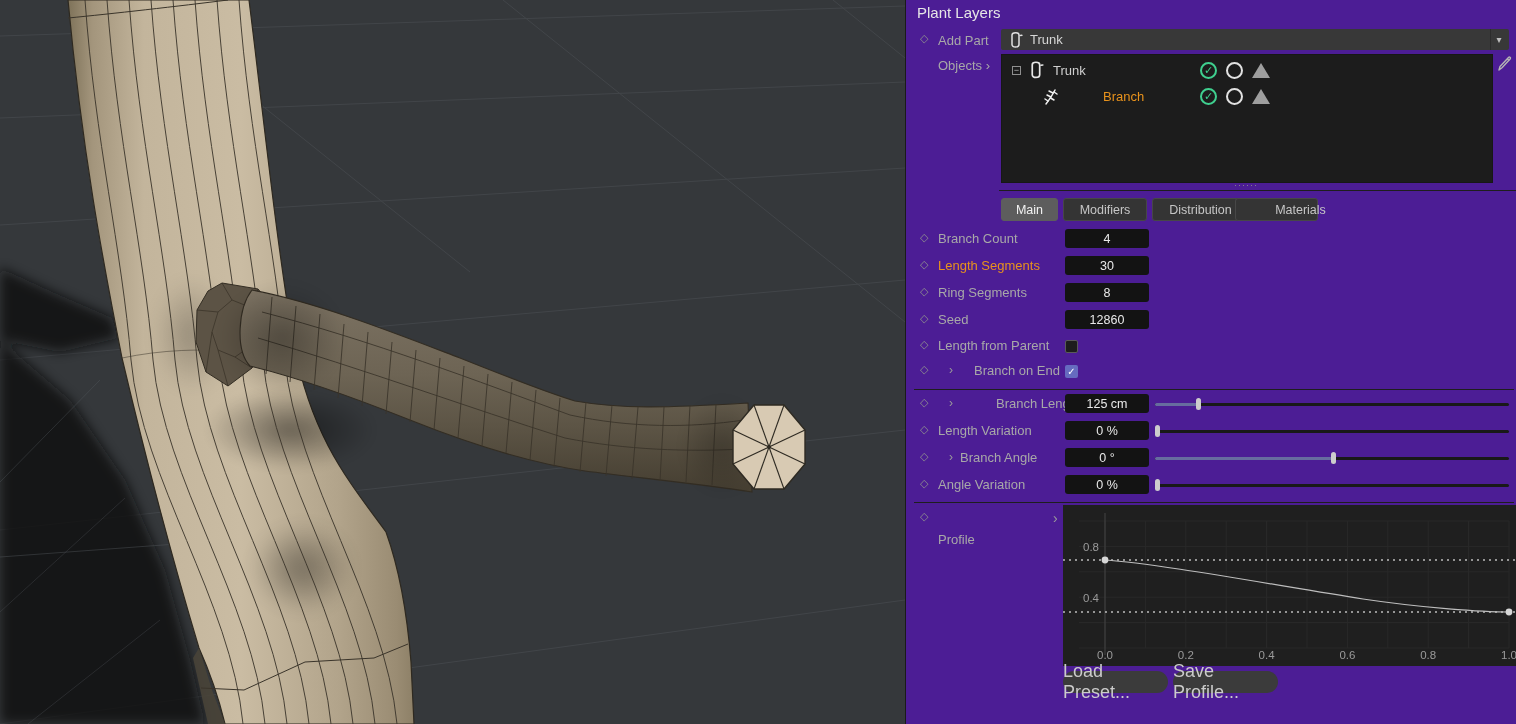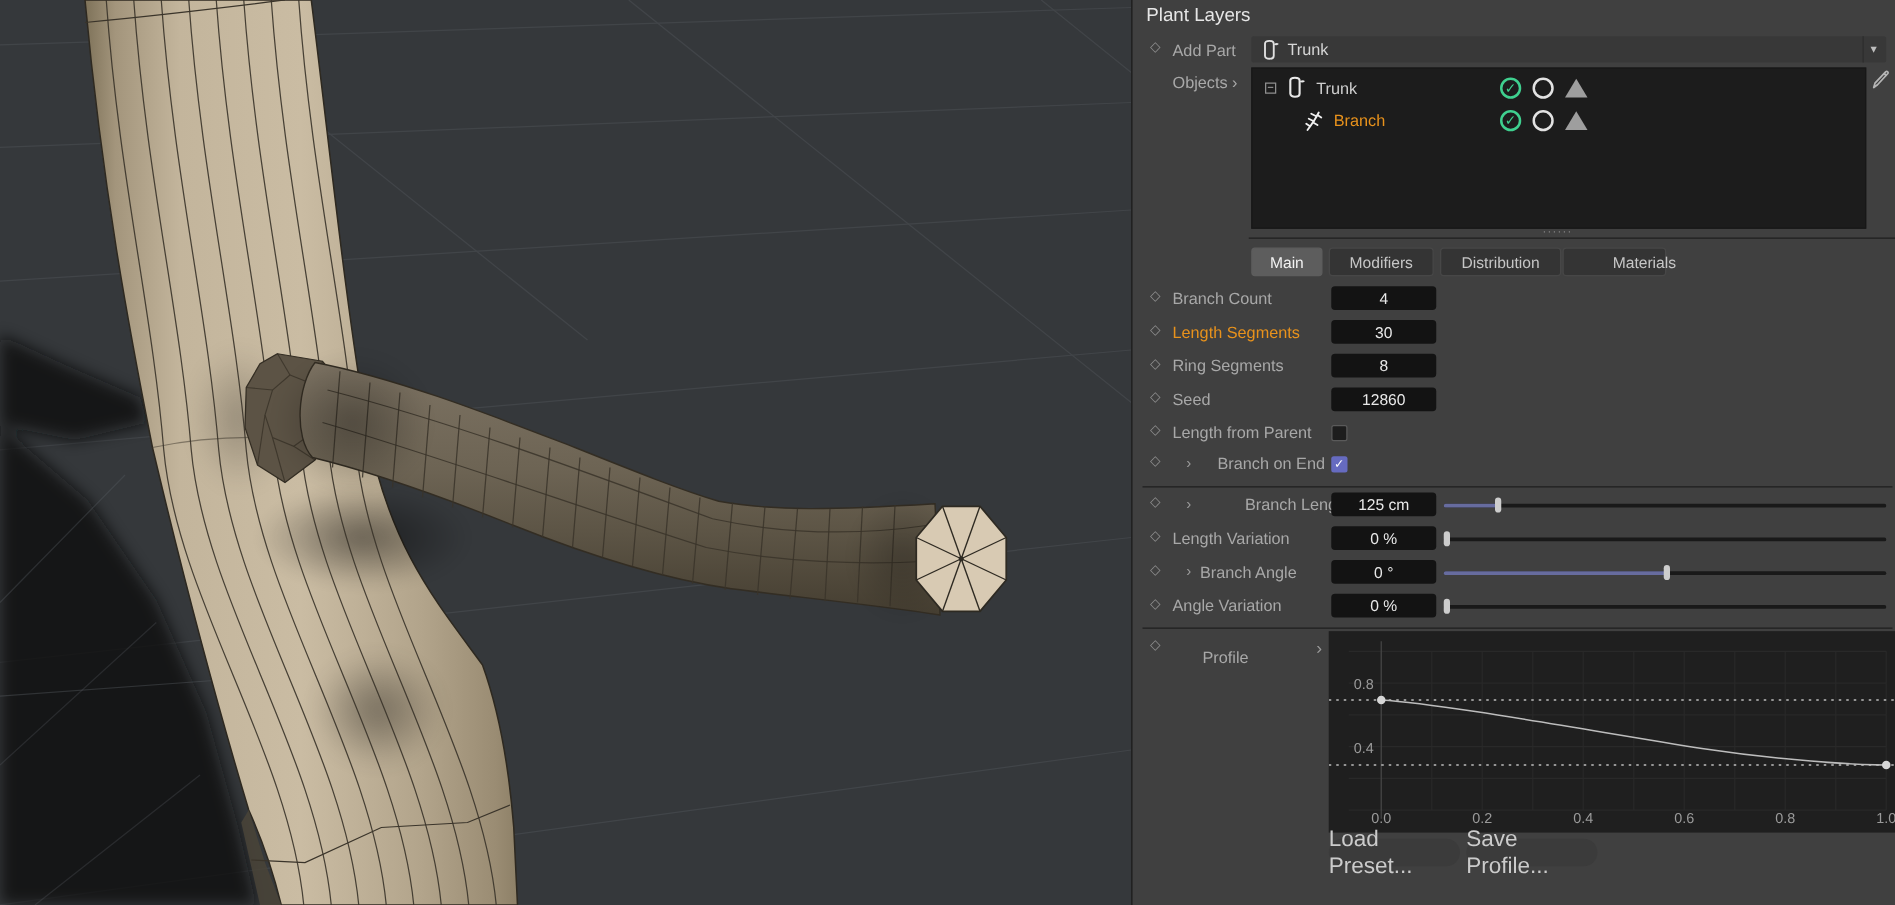--- a/index.html
+++ b/index.html
@@ -3,21 +3,21 @@
 <meta charset="utf-8">
 <style>
   html,body{margin:0;padding:0;background:#1b1b1b;}
   body{width:1516px;height:724px;position:relative;overflow:hidden;
        font-family:"Liberation Sans","DejaVu Sans",sans-serif;
        -webkit-font-smoothing:antialiased;}
   
   #viewport{position:absolute;left:0;top:0;width:905px;height:724px;background:#35383b;}
   #viewport svg{display:block;}
   
-  #panel{position:absolute;left:905px;top:0;width:611px;height:724px;background:#404040;
+  #panel{position:absolute;left:905px;top:0;width:611px;height:724px;background:#4c1d95;
          border-left:1px solid #1a1a1a;box-sizing:border-box;color:#a8a8a8;font-size:13px;}
   .abs{position:absolute;}
   #panel-title{left:11px;top:4px;color:#e6e6e6;font-size:15px;}
   .diamond{color:#8f8f8f;font-size:11px;line-height:1;}
   .row-label{color:#a8a8a8;white-space:nowrap;}
   .row-label.orange{color:#e8921c;}
   .chev{color:#9a9a9a;font-size:12px;margin-right:4px;}
   
   #addpart-dropdown{left:95px;top:29px;width:508px;height:21px;background:#383838;border-radius:2px;
       display:flex;align-items:center;box-sizing:border-box;}
@@ -241,21 +241,21 @@
         <path d="M4,4 C4,2.6 5.6,1.7 7.5,1.7 C9.4,1.7 11,2.6 11,4 L11,13.5 C11,15 9.6,16 7.5,16 C5.4,16 4,15 4,13.5 Z" fill="none" stroke="#e8e8e8" stroke-width="1.6"></path>
         <path d="M11,4.5 C12.6,3.2 14.2,3.2 15,4.2 C13.8,5.4 12.2,5.4 11,4.5 Z" fill="#e8e8e8"></path>
       </svg>
       <span class="tree-label">Trunk</span>
       <span class="state-icons">
         <span class="chk-circle">✓</span>
         <span class="empty-circle"></span>
         <span class="tri"></span>
       </span>
     </div>
-    <div class="tree-row" style="top:28px;">
+    <div class="tree-row" style="top:28px;gap:36px;">
       <svg class="icon-svg" style="margin-left:40px" width="17" height="19" viewBox="0 0 17 19">
         <g stroke="#efefef" stroke-width="1.5" fill="none" stroke-linecap="round">
           <path d="M4,17 C7,13 10,9 13,3"></path>
           <path d="M11,6 L7,4"></path>
             <path d="M12,5 L15,7"></path>
           <path d="M9,10 L5,8"></path>
             <path d="M8.5,11 L12,13"></path>
           <path d="M6,14 L3,12"></path>
         </g>
       </svg>
@@ -273,21 +273,21 @@
       <line x1="10.3" y1="3.8" x2="12.2" y2="5.6"></line>
     </g>
   </svg>
 
   <div class="sep" style="left:93px;top:190px;width:518px;"></div>
   <span class="abs sep-dots" style="left:328px;top:182px;">······</span>
 
   <div class="tab active" style="left:95px;width:57px;">Main</div>
   <div class="tab" style="left:157px;width:84px;">Modifiers</div>
   <div class="tab" style="left:246px;width:97px;">Distribution</div>
-  <div class="tab" style="left:344px;width:83px;padding-left:48px;">Materials</div>
+  <div class="tab" style="left:329px;width:83px;padding-left:48px;">Materials</div>
 
   <span class="abs diamond" style="left:14px;top:232px;">◇</span>
   <span class="abs row-label" style="left:32px;top:231px;">Branch Count</span>
   <div class="field" style="top:229px;">4</div>
 
   <span class="abs diamond" style="left:14px;top:259px;">◇</span>
   <span class="abs row-label orange" style="left:32px;top:258px;">Length Segments</span>
   <div class="field" style="top:256px;">30</div>
 
   <span class="abs diamond" style="left:14px;top:286px;">◇</span>
@@ -341,21 +341,21 @@
   <span class="abs row-label" style="left:32px;top:477px;">Angle Variation</span>
   <div class="field" style="top:475px;">0 %</div>
   <div class="slider" style="top:479px;">
     <div class="track"></div>
       <div class="handle" style="left:0px;"></div>
   </div>
 
   <div class="sep" style="left:8px;top:502px;width:600px;"></div>
 
   <span class="abs diamond" style="left:14px;top:511px;">◇</span>
-  <span class="abs row-label" style="left:32px;top:518px;margin-left:24px;">Profile</span>
+  <span class="abs row-label" style="left:32px;top:532px;">Profile</span>
   <span class="abs chev" style="left:147px;top:510px;font-size:14px;">›</span>
 
   <div class="abs" id="graph-box">
     <svg width="454" height="161" viewBox="0 0 454 161">
       <rect width="454" height="161" fill="#1f1f1f"></rect>
 
       <g stroke="#292929" stroke-width="1">
         <line x1="42" y1="16" x2="42" y2="143"></line>
           <line x1="82.4" y1="16" x2="82.4" y2="143"></line>
         <line x1="122.8" y1="16" x2="122.8" y2="143"></line>

